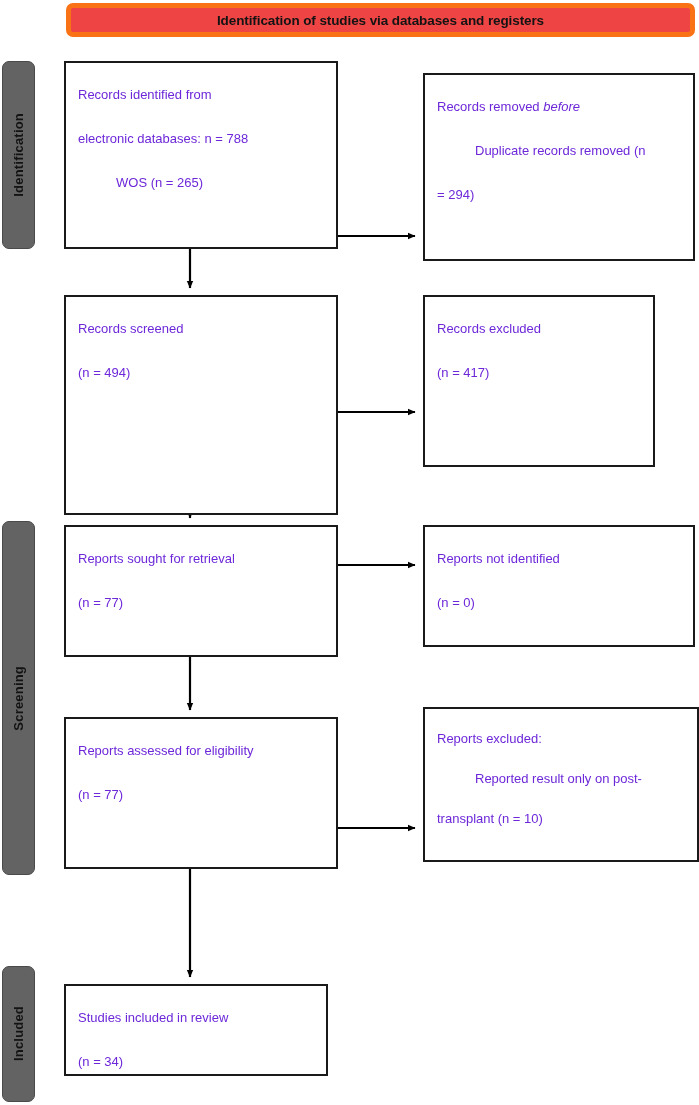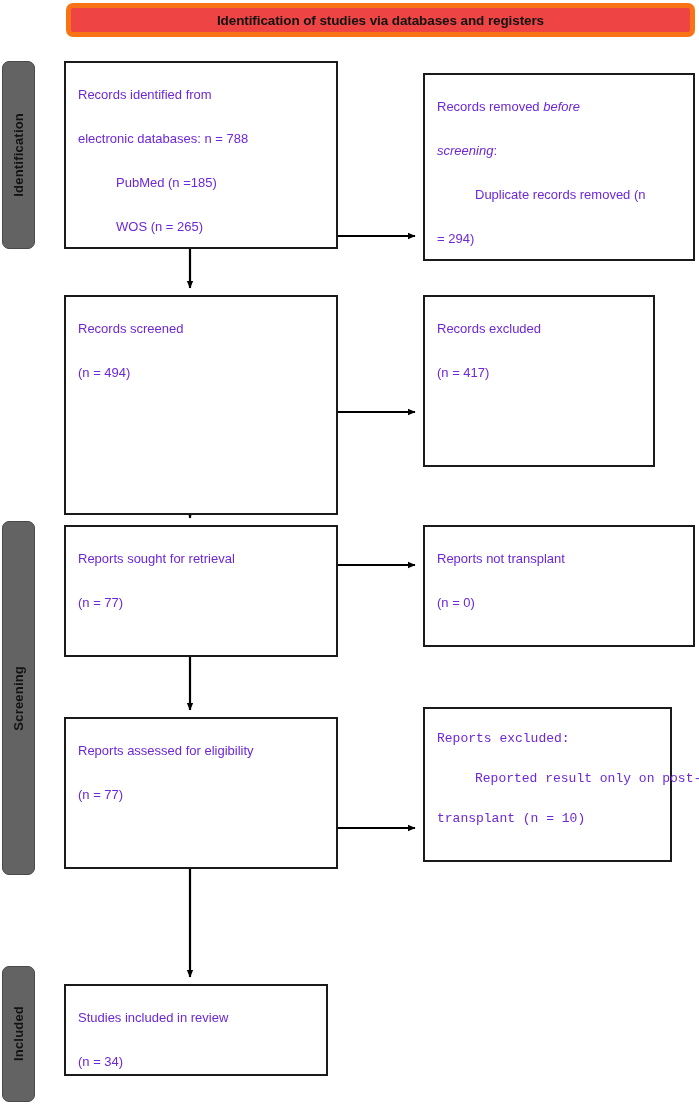--- a/index.html
+++ b/index.html
@@ -78,21 +78,21 @@
   .box-identified{left:64px;  top:61px;  width:274px; height:188px;}
   .box-screened  {left:64px;  top:295px; width:274px; height:220px;}
   .box-sought    {left:64px;  top:525px; width:274px; height:132px;}
   .box-assessed  {left:64px;  top:717px; width:274px; height:152px;}
   .box-included  {left:64px;  top:984px; width:264px; height:92px;}
 
   
   .box-removed   {left:423px; top:73px;  width:272px; height:188px;}
   .box-excluded1 {left:423px; top:295px; width:232px; height:172px;}
   .box-notretr   {left:423px; top:525px; width:272px; height:122px;}
-  .box-excluded2 {left:423px; top:707px; width:249px; height:155px;font-family:Liberation Mono, monospace;}
+  .box-excluded2 {left:423px; top:707px; width:276px; height:155px;}
 
   
   .connectors{position:absolute;left:0;top:0;width:699px;height:1105px;pointer-events:none;}
 </style>
 </head>
 <body>
 
 <div class="canvas">
 
   <div class="header-banner">
@@ -129,48 +129,46 @@
     <line x1="190" y1="657" x2="190" y2="710" stroke="#000000" stroke-width="2.2" marker-end="url(#arrowhead)"></line>
 
     <line x1="338" y1="828" x2="415" y2="828" stroke="#000000" stroke-width="2.2" marker-end="url(#arrowhead)"></line>
 
     <line x1="190" y1="869" x2="190" y2="977" stroke="#000000" stroke-width="2.2" marker-end="url(#arrowhead)"></line>
   </svg>
 
   <div class="fbox box-identified">
     <p>Records identified from</p>
     <p>electronic databases: n = 788</p>
-    <p class="indent">PubMed (n =185)</p>
     <p class="indent">WOS (n = 265)</p>
   </div>
 
   <div class="fbox box-removed">
     <p><span>Records removed </span><em>before</em></p>
-    <p><em>screening</em><span>:</span></p>
     <p class="indent">Duplicate records removed (n</p>
     <p>= 294)</p>
   </div>
 
   <div class="fbox box-screened">
     <p>Records screened</p>
     <p>(n = 494)</p>
   </div>
 
   <div class="fbox box-excluded1">
     <p>Records excluded</p>
     <p>(n = 417)</p>
   </div>
 
   <div class="fbox box-sought">
     <p>Reports sought for retrieval</p>
     <p>(n = 77)</p>
   </div>
 
   <div class="fbox box-notretr">
-    <p>Reports not transplant</p>
+    <p>Reports not identified</p>
     <p>(n = 0)</p>
   </div>
 
   <div class="fbox box-assessed">
     <p>Reports assessed for eligibility</p>
     <p>(n = 77)</p>
   </div>
 
   <div class="fbox box-excluded2">
     <p class="tight">Reports excluded:</p>

